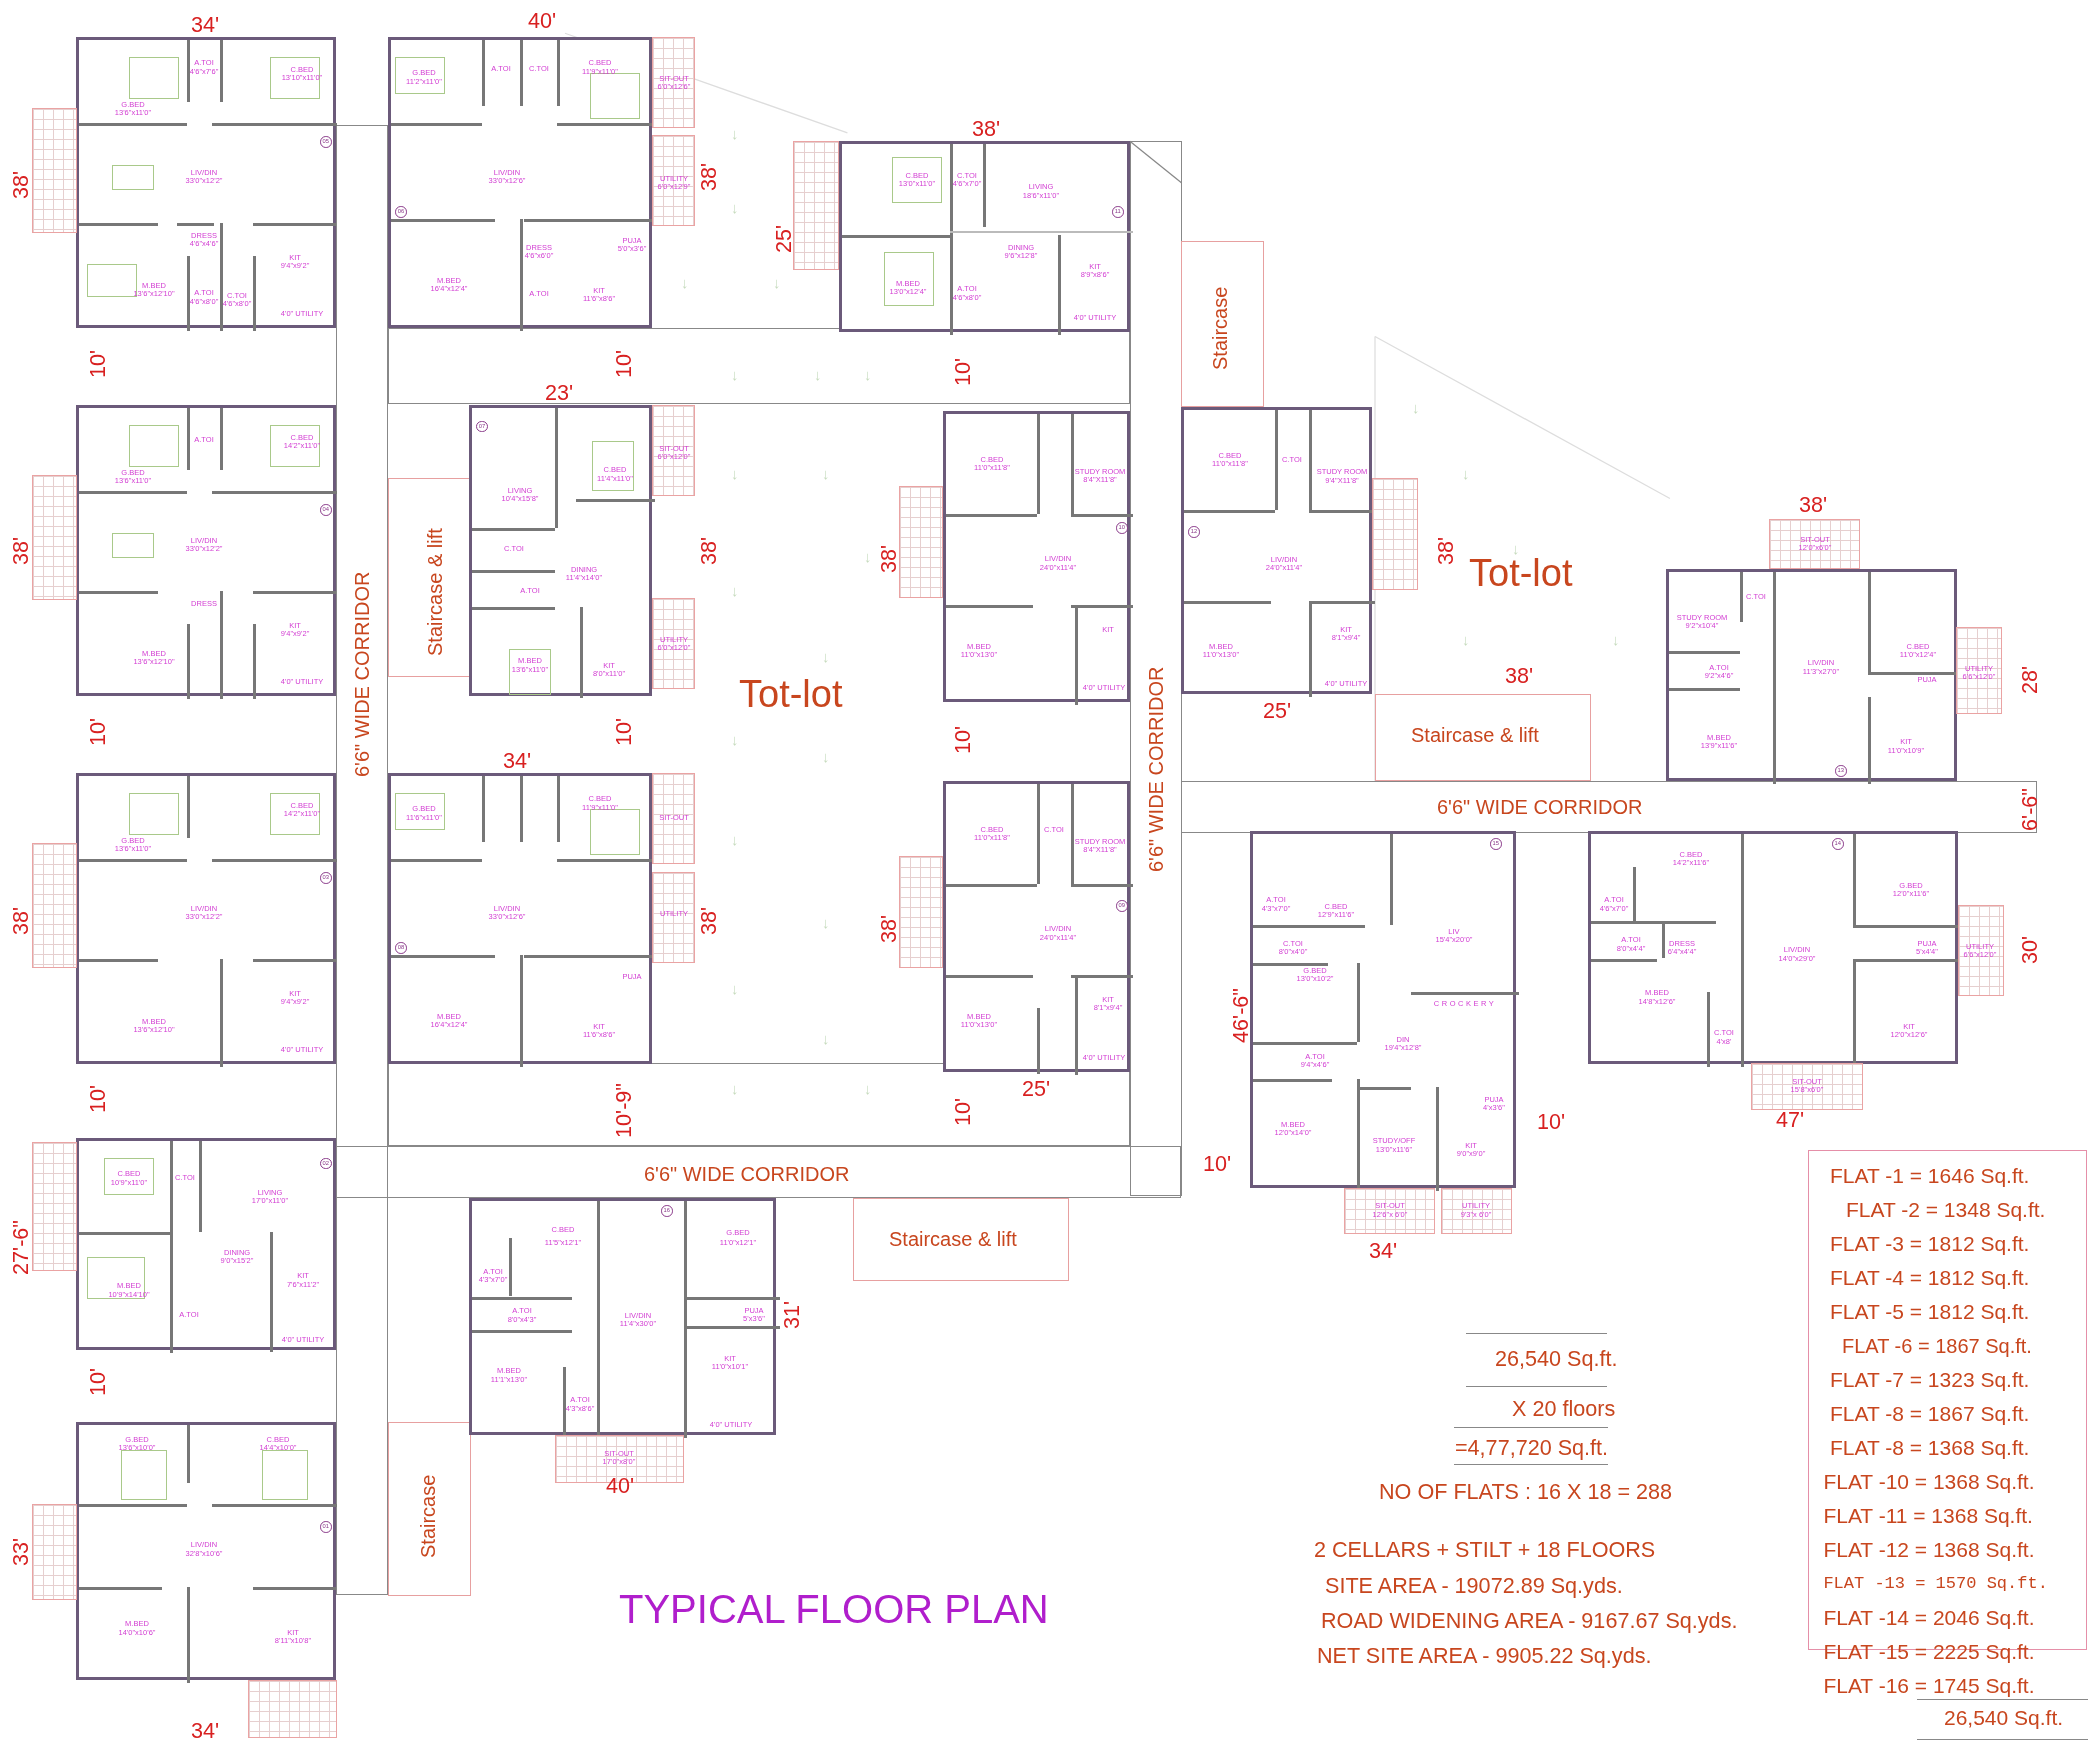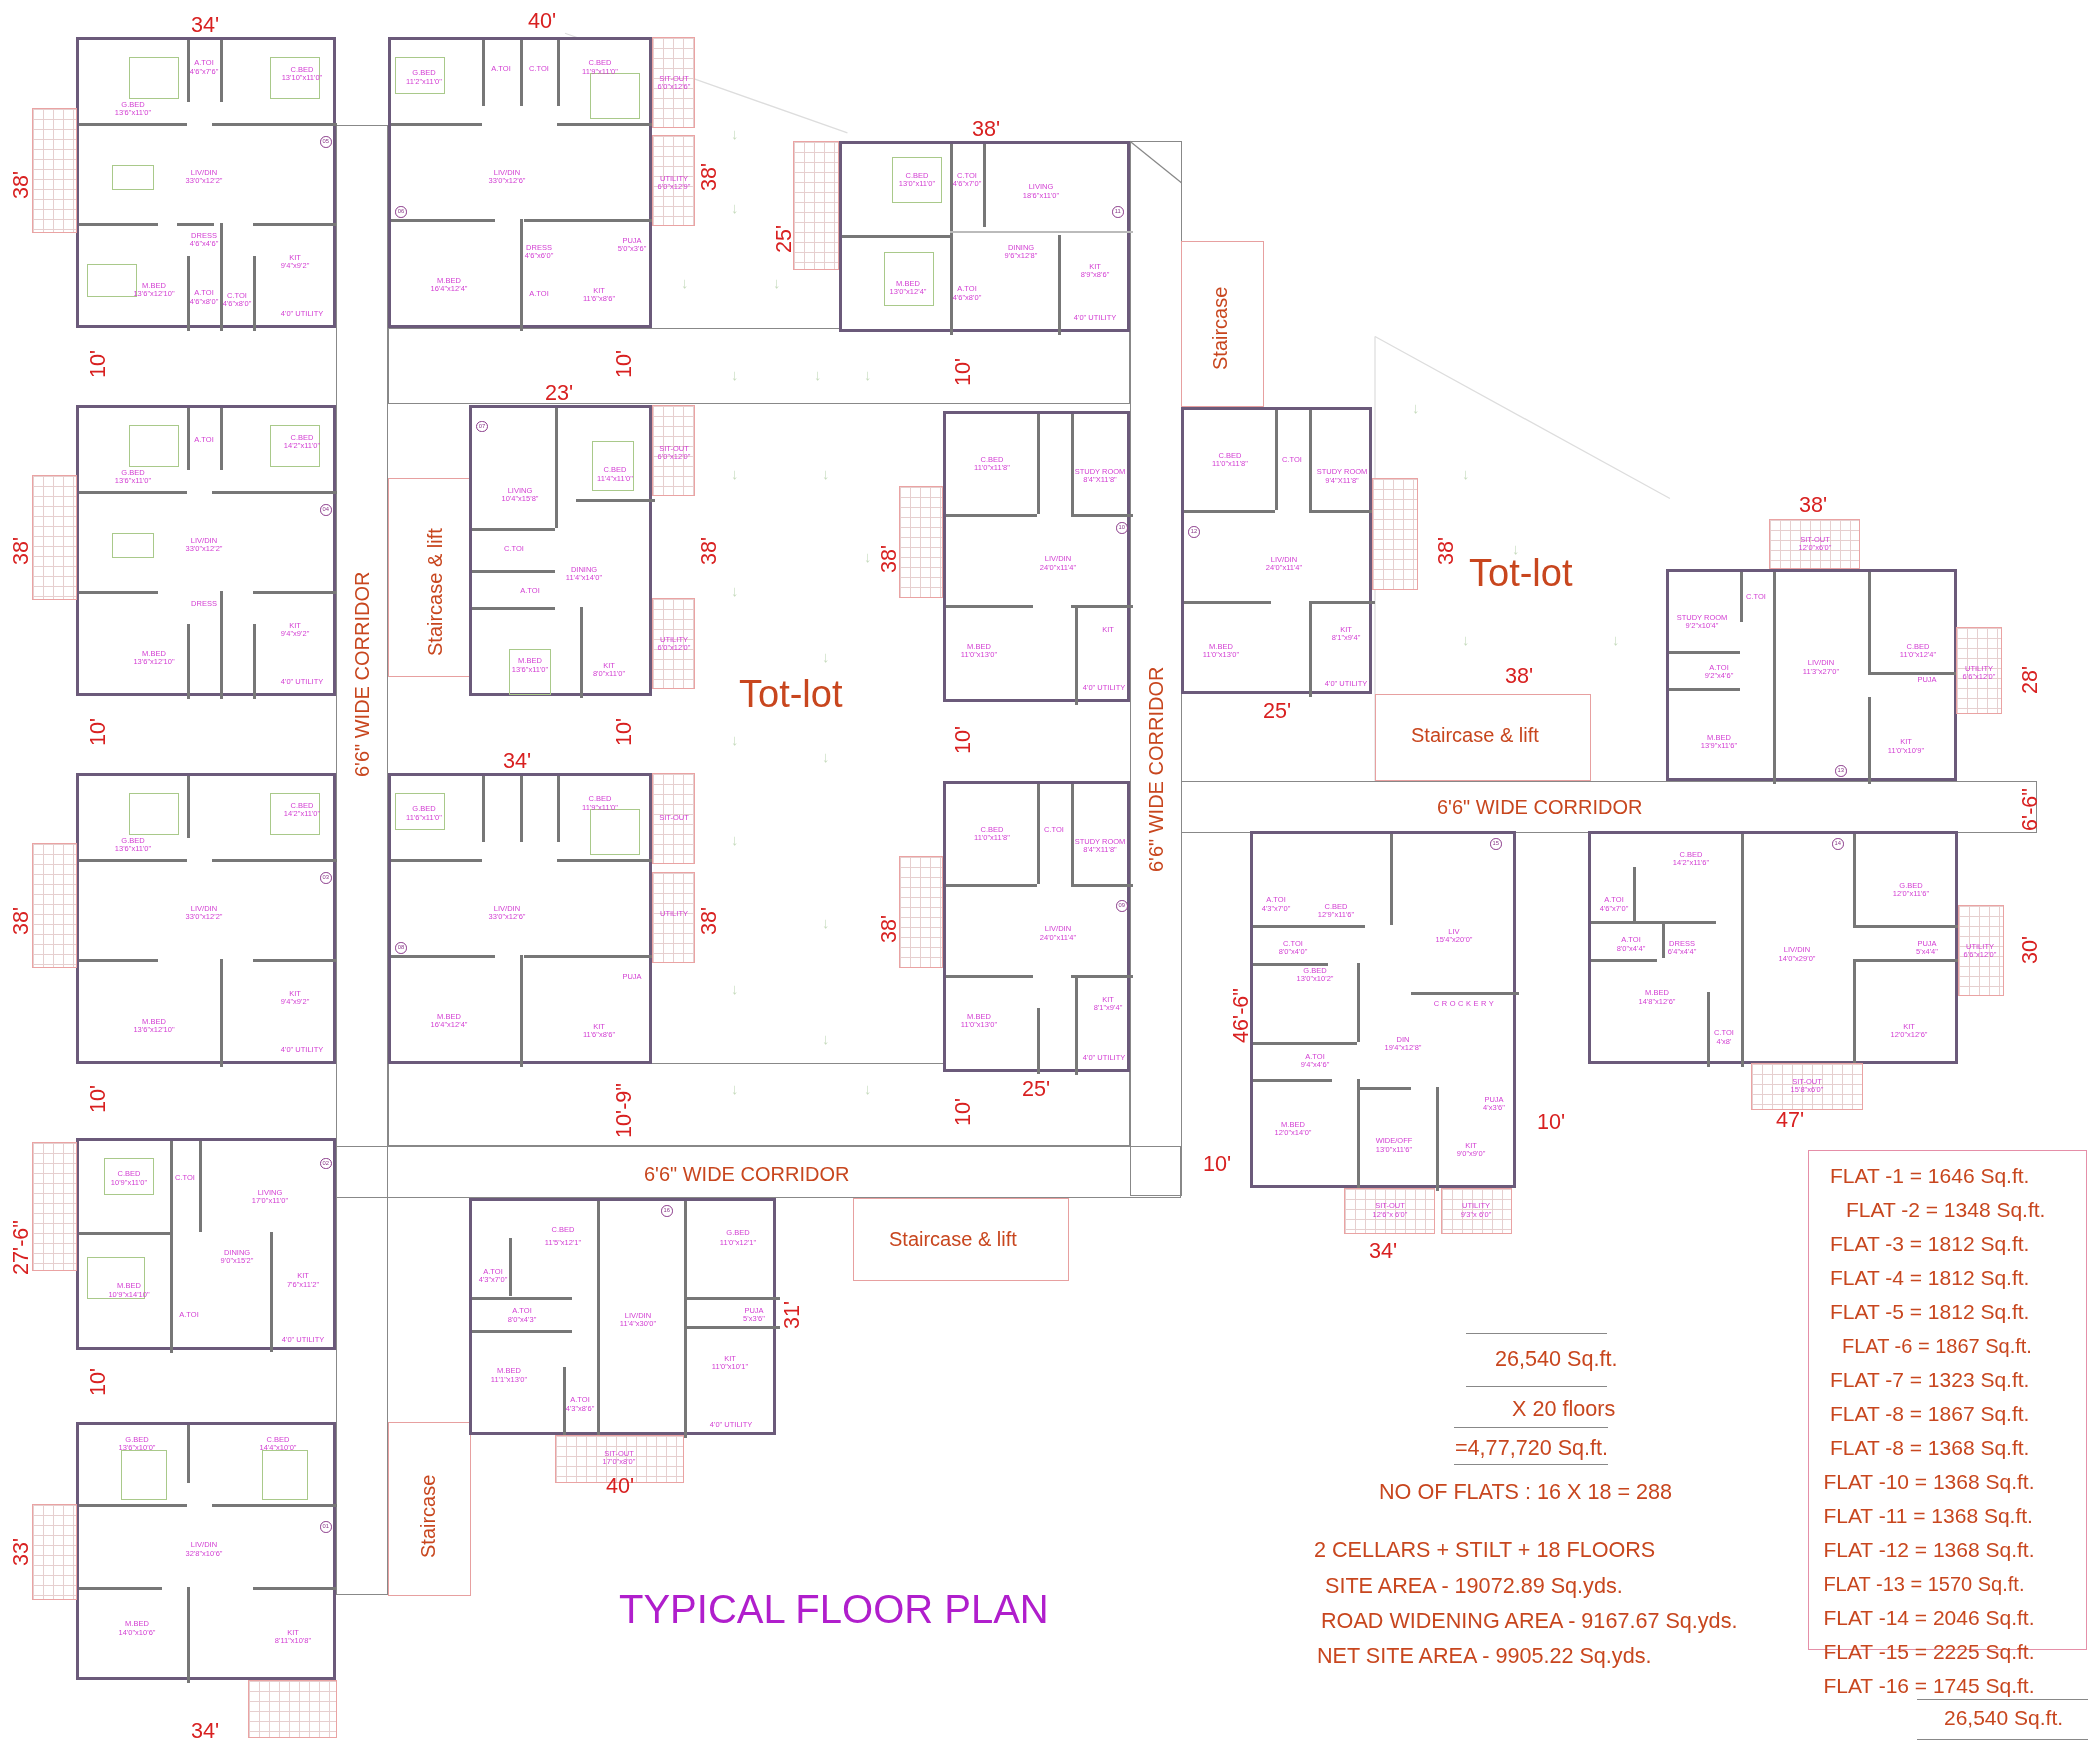--- a/index.html
+++ b/index.html
@@ -481,21 +481,21 @@
   <div class="room" style="left:62px;top:145px;">13'0"x10'2"</div>
   <div class="room" style="left:212px;top:170px;letter-spacing:2.5px;">CROCKERY</div>
   <div class="room" style="left:150px;top:206px;">DIN</div>
   <div class="room" style="left:150px;top:214px;">19'4"x12'8"</div>
   <div class="room" style="left:62px;top:223px;">A.TOI</div>
   <div class="room" style="left:62px;top:231px;">9'4"x4'6"</div>
   <div class="room" style="left:241px;top:266px;">PUJA</div>
   <div class="room" style="left:241px;top:274px;">4'x3'6"</div>
   <div class="room" style="left:40px;top:291px;">M.BED</div>
   <div class="room" style="left:40px;top:299px;">12'0"x14'0"</div>
-  <div class="room" style="left:141px;top:307px;">WIDE/OFF</div>
+  <div class="room" style="left:141px;top:307px;">STUDY/OFF</div>
   <div class="room" style="left:141px;top:316px;">13'0"x11'6"</div>
   <div class="room" style="left:218px;top:312px;">KIT</div>
   <div class="room" style="left:218px;top:320px;">9'0"x9'0"</div>
   <div class="door-num" style="left:237px;top:4.2px;">15</div>
 </div>
 <div class="bal" style="left:1344px;top:1188px;width:91px;height:46px;"></div>
 <div class="room" style="left:1390px;top:1206px;">SIT-OUT</div>
 <div class="room" style="left:1390px;top:1215px;">12'6"x 6'0"</div>
 <div class="bal" style="left:1441px;top:1188px;width:71px;height:46px;"></div>
 <div class="room" style="left:1476px;top:1206px;">UTILITY</div>
@@ -642,21 +642,21 @@
     <div class="area-line" style="position:relative;font-size:21px;line-height:34px;left:0;">FLAT -3 = 1812 Sq.ft.</div>
     <div class="area-line" style="position:relative;font-size:21px;line-height:34px;left:0;">FLAT -4 = 1812 Sq.ft.</div>
     <div class="area-line" style="position:relative;font-size:21px;line-height:34px;left:0;">FLAT -5 = 1812 Sq.ft.</div>
     <div class="area-line" style="position:relative;font-size:20px;line-height:34px;left:12px;">FLAT -6 = 1867 Sq.ft.</div>
     <div class="area-line" style="position:relative;font-size:21px;line-height:34px;left:0;">FLAT -7 = 1323 Sq.ft.</div>
     <div class="area-line" style="position:relative;font-size:21px;line-height:34px;left:0;">FLAT -8 = 1867 Sq.ft.</div>
     <div class="area-line" style="position:relative;font-size:21px;line-height:34px;left:0;">FLAT -8 = 1368 Sq.ft.</div>
     <div class="area-line" style="position:relative;font-size:21px;line-height:34px;left:-6.6px;">FLAT -10 = 1368 Sq.ft.</div>
     <div class="area-line" style="position:relative;font-size:21px;line-height:34px;left:-6.6px;">FLAT -11 = 1368 Sq.ft.</div>
     <div class="area-line" style="position:relative;font-size:21px;line-height:34px;left:-6.6px;">FLAT -12 = 1368 Sq.ft.</div>
-    <div class="area-line" style="position:relative;font-size:20px;line-height:34px;left:-6.6px;">FLAT -13 = 1570 Sq.ft.</div>
+    <div class="area-line" style="position:relative;font-size:17px;line-height:34px;left:-6.6px;font-family:Liberation Mono, monospace;">FLAT -13 = 1570 Sq.ft.</div>
     <div class="area-line" style="position:relative;font-size:21px;line-height:34px;left:-6.6px;">FLAT -14 = 2046 Sq.ft.</div>
     <div class="area-line" style="position:relative;font-size:21px;line-height:34px;left:-6.6px;">FLAT -15 = 2225 Sq.ft.</div>
     <div class="area-line" style="position:relative;font-size:21px;line-height:34px;left:-6.6px;">FLAT -16 = 1745 Sq.ft.</div>
   </div>
   <div class="hr" style="left:108px;top:548px;width:171px;"></div>
   <div class="area-line" style="left:135px;top:555px;font-size:21px;">26,540 Sq.ft.</div>
   <div class="hr" style="left:108px;top:588px;width:171px;"></div>
 </div>
 
 

